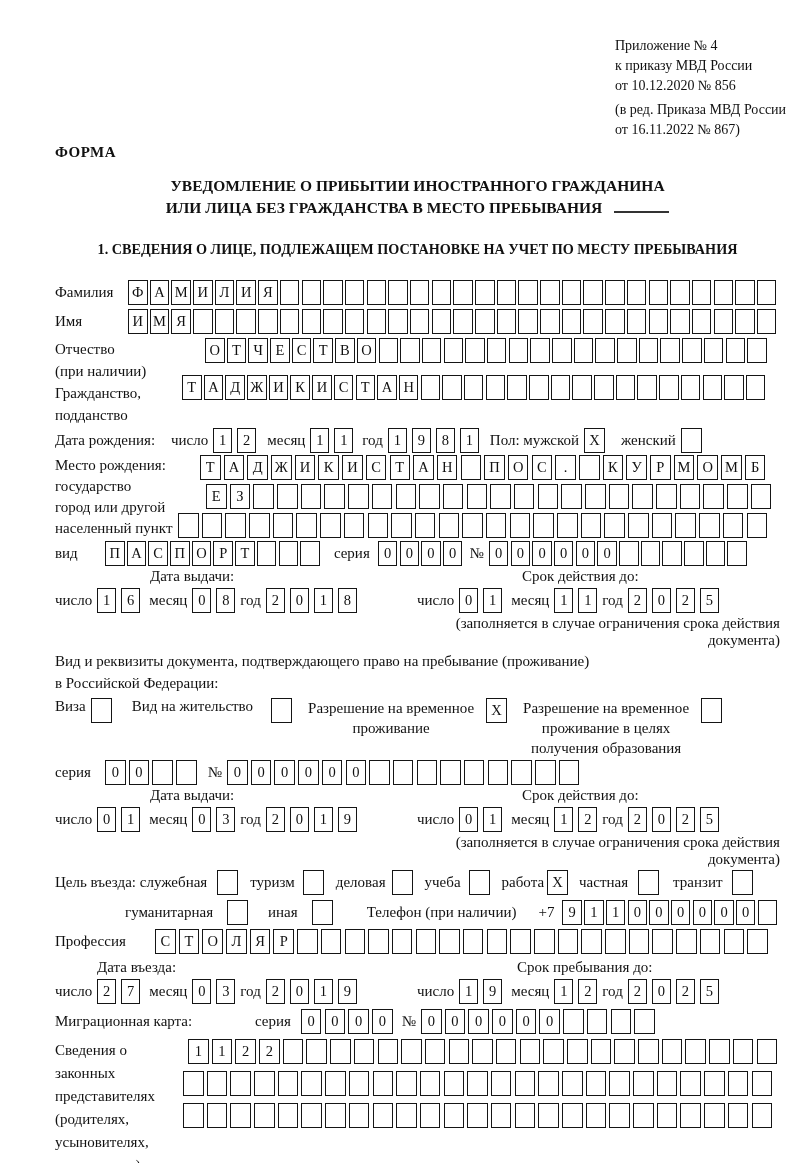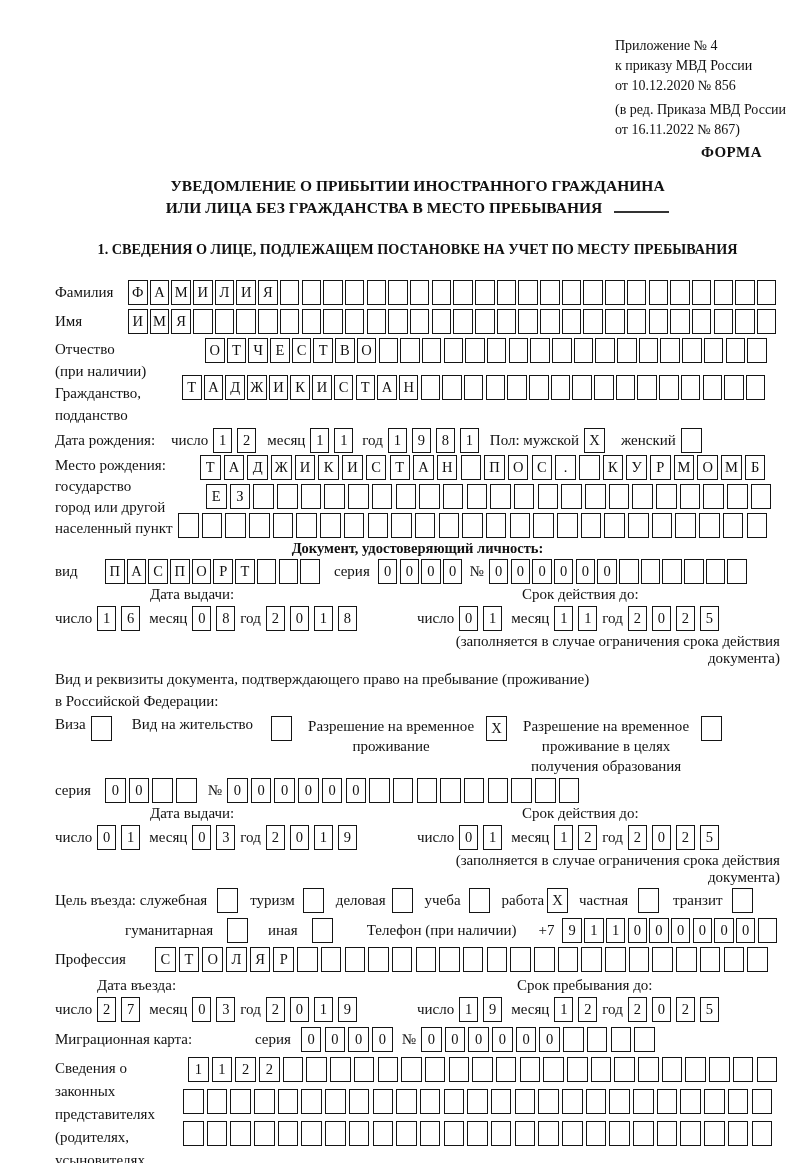--- a/index.html
+++ b/index.html
@@ -3,21 +3,21 @@
 <meta charset="utf-8">
 <style>
   html,body{margin:0;padding:0;background:#fff;}
   .page{
     width:800px;height:1163px;background:#fff;box-sizing:border-box;
     padding:36px 20px 8px 55px;overflow:hidden;position:relative;
     font-family:"Liberation Serif","DejaVu Serif",serif;color:#111;
   }
   .annex{margin-left:560px;font-size:14px;line-height:20px;white-space:nowrap;}
   .annex .ed{margin-top:4px;}
-  .forma{text-align:right;padding-right:18px;font-weight:bold;font-size:15px;margin-top:4px;letter-spacing:.5px;}
+  .forma{text-align:left;padding-right:18px;font-weight:bold;font-size:15px;margin-top:4px;letter-spacing:.5px;}
   .title{text-align:center;font-weight:bold;font-size:15.5px;line-height:22px;margin-top:14px;}
   .tline{display:inline-block;width:55px;border-bottom:2.2px solid #333;margin-left:12px;height:13px;}
   .sec{font-weight:bold;font-size:14.2px;margin-top:22px;text-align:center;white-space:nowrap;}
   .row{display:flex;align-items:center;margin-top:4px;}
   .lbl{flex:none;font-size:15px;white-space:nowrap;}
   .cells{display:inline-flex;flex:none;}
   .cell{box-sizing:border-box;flex:none;width:19.5px;height:25px;border:1.5px solid #151515;
         margin-right:2.2px;display:inline-flex;align-items:center;justify-content:center;font-size:14.5px;}
   .big .cell{width:20.5px;margin-right:3.2px;}
   .dc .cell{width:19px;margin-right:5px;}
@@ -309,21 +309,20 @@
           <span class="cell"></span>
           <span class="cell"></span>
           <span class="cell"></span>
           <span class="cell"></span>
           <span class="cell"></span>
           <span class="cell"></span>
         </div>
     </div>
   </div>
 
-  <div class="dochdr">Документ, удостоверяющий личность:</div>
 
   <div class="row" style="margin-top:2px;">
     <span class="lbl" style="width:50px;">вид</span>
     <span class="cells">
         <span class="cell">П</span>
         <span class="cell">А</span>
         <span class="cell">С</span>
         <span class="cell">П</span>
         <span class="cell">О</span>
         <span class="cell">Р</span>

